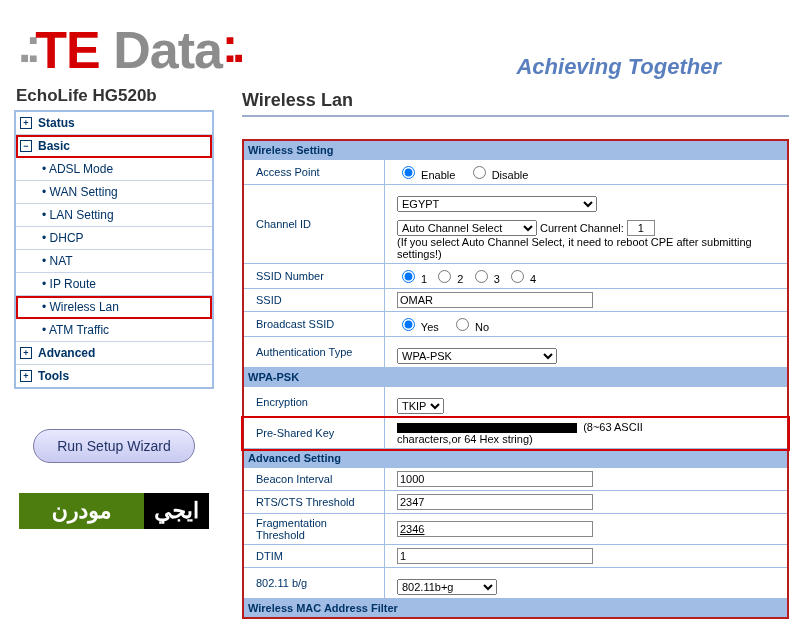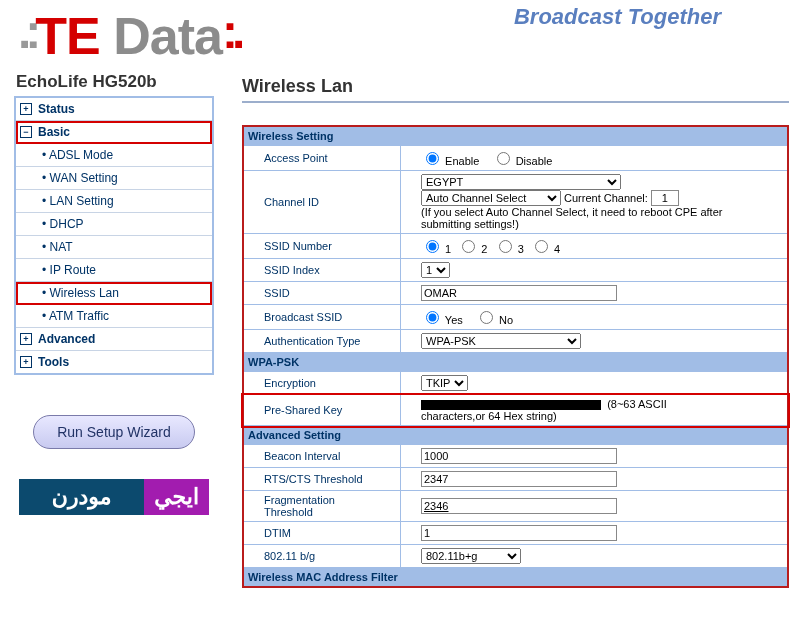--- a/index.html
+++ b/index.html
@@ -5,22 +5,22 @@
   body {
     font-family: Verdana, Arial, sans-serif;
     font-size: 12px;
     margin: 0;
     padding: 0;
     background: #fff;
     width: 799px;
   }
   .header {
     display: flex;
-    align-items: flex-start;
-    padding: 4px 18px 0 18px;
+    align-items: flex-end;
+    padding: 18px 18px 0 18px;
   }
   .logo {
     font-family: Tahoma, Arial, sans-serif;
     font-size: 52px;
     font-weight: bold;
     letter-spacing: -1px;
   }
   .logo .dots1 { color:#999; letter-spacing:-6px; font-size:48px; vertical-align: 6px;}
   .logo .te  { color:#d40000; }
   .logo .data{ color:#8c8c8c; }
@@ -104,22 +104,22 @@
   .arabic-banner{
     display:flex;
     width:190px;
     margin:0 auto;
     font-family: Tahoma, Arial;
     font-size:22px;
     font-weight:bold;
     color:#fff;
     direction:rtl;
   }
-  .arabic-banner .r{background:#a21caf;padding:5px 10px;}
-  .arabic-banner .b{background:#0c4a6e;padding:5px 12px;flex:1;text-align:center;}
+  .arabic-banner .r{background:#000000;padding:5px 10px;}
+  .arabic-banner .b{background:#4d7c0f;padding:5px 12px;flex:1;text-align:center;}
 
   
   .main{
     flex:1;
     padding: 4px 10px 0 16px;
   }
   .page-title{
     font-family: Arial;
     font-size:18px;
     font-weight:bold;
@@ -130,50 +130,50 @@
   }
 
   table.cfg{
     width:100%;
     border-collapse: collapse;
     border:2px solid #b91c1c;
     font-size:11px;
   }
   table.cfg td{
     border:1px solid #a1bde6;
-    padding:3px 20px;
+    padding:3px 12px;
     vertical-align: middle;
   }
   td.lbl{ width:116px; color:#003366;}
   tr.band td{
     background:#a1bde6;
     font-weight:bold;
     color:#003366;
     padding:3px 4px;
   }
   input[type=text]{
     font-size:11px;
     padding:1px 2px;
     border:1px solid #888;
   }
-  select{font-size:11px;}
+  select{font-size:11px;margin-top:8px;}
   .cc-box{width:22px;display:inline-block;text-align:center;}
   .note{font-size:11px;}
   .redbox{outline:2px solid #d40000; outline-offset:0px;}
   .redbox td{position:relative;}
   .blackbar{display:inline-block;width:180px;height:10px;background:#000;vertical-align:middle;}
 </style>
 </head>
 <body>
 
 <div class="header">
   <div class="logo">
     <span class="dots1">.:</span><span class="te">TE</span><span class="data"> Data</span><span class="dots2">:.</span>
   </div>
-  <div class="tagline">Broadcast Together</div>
+  <div class="tagline">Achieving Together</div>
 </div>
 
 <div class="container">
 
   <div class="sidebar">
     <div class="device">EchoLife HG520b</div>
     <div class="menu">
       <div class="menu-row">
         <span class="box">+</span>
         <span>Status</span>
@@ -241,24 +241,20 @@
       <tr>
         <td class="lbl">SSID Number</td>
         <td>
           <label><input type="radio" checked="" style=""> 1</label>
           &nbsp;<label><input type="radio" style=""> 2</label>
           &nbsp;<label><input type="radio" style=""> 3</label>
           &nbsp;<label><input type="radio" style=""> 4</label>
         </td>
       </tr>
 
-      <tr>
-        <td class="lbl">SSID Index</td>
-        <td><select><option>1</option></select></td>
-      </tr>
 
       <tr>
         <td class="lbl">SSID</td>
         <td><input type="text" style="width: 190px;" value="OMAR"></td>
       </tr>
 
       <tr>
         <td class="lbl">Broadcast SSID</td>
         <td>
           <label><input type="radio" checked="" style=""> <span>Yes</span></label>

